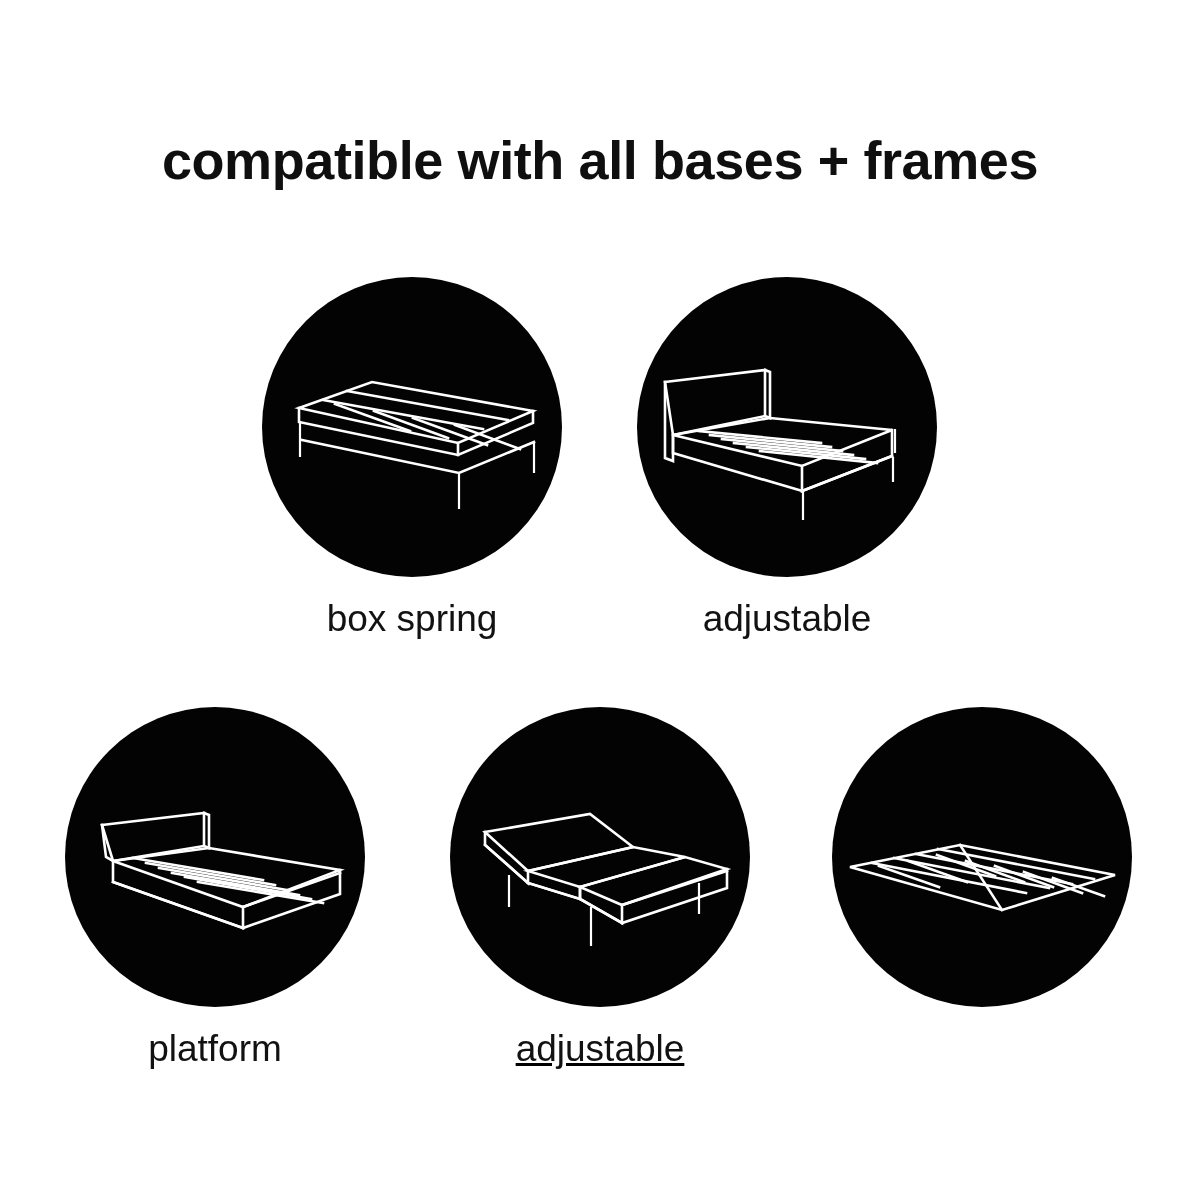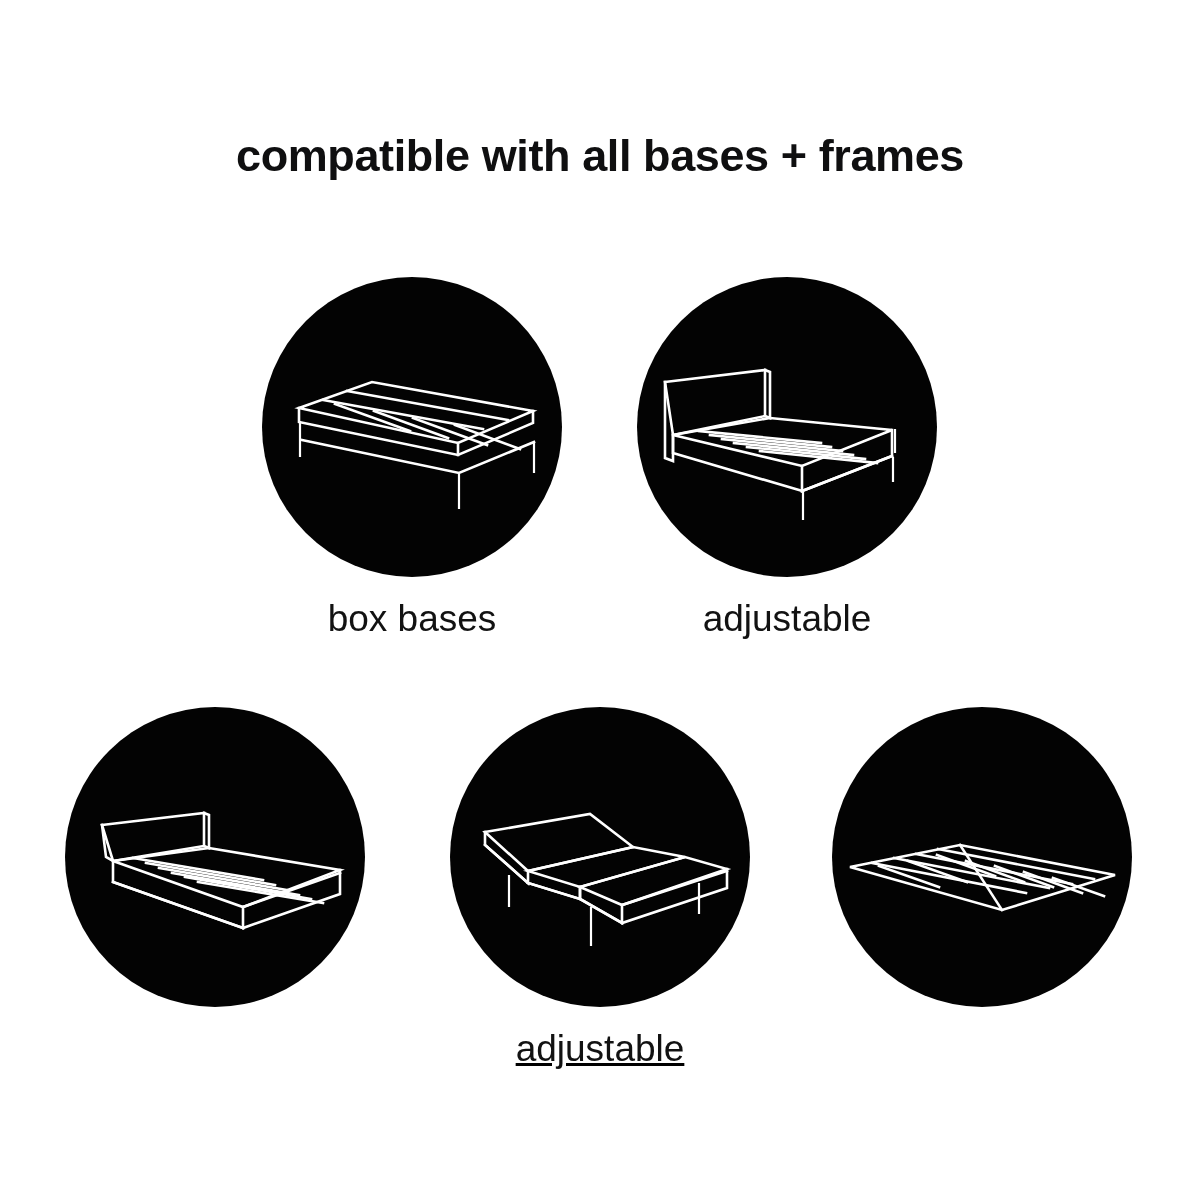--- a/index.html
+++ b/index.html
@@ -20,21 +20,21 @@
     inset: 0;
   }
 
   
   .page-title {
     position: absolute;
     left: 0;
     top: 132px;
     width: 1200px;
     text-align: center;
-    font-size: 45px;
+    font-size: 54px;
     font-weight: 700;
     letter-spacing: -0.4px;
     color: #0f0f10;
     line-height: 1.05;
     white-space: nowrap;
   }
 
   
   .item {
     position: absolute;
@@ -112,21 +112,21 @@
           <path d="M 196 166 L 196 178"></path>
 
           <path d="M 40 163 L 197 196 L 272 165"></path>
 
           <path class="ln-thin" d="M 38 146 L 38 180"></path>
           <path class="ln-thin" d="M 197 197 L 197 232"></path>
           <path class="ln-thin" d="M 272 166 L 272 196"></path>
         </g>
       </svg>
     </div>
-    <div class="item-label">box bases</div>
+    <div class="item-label">box spring</div>
   </div>
 
   <div class="item pos-traditional">
     <div class="badge">
       <svg viewBox="0 0 300 300" aria-hidden="true">
         <g class="ln">
 
           <path d="M 28 105 L 128 93 L 128 139 L 36 158 Z"></path>
           <path d="M 28 105 L 28 181 L 36 184 L 36 158"></path>
           <path d="M 128 93 L 133 95 L 133 141 L 128 139"></path>
@@ -173,20 +173,21 @@
           <path d="M 133 175 L 258 196"></path>
 
           <path d="M 48 154 L 48 175 L 178 221 L 178 200"></path>
           <path d="M 48 175 L 178 221"></path>
 
           <path d="M 178 221 L 275 187 L 275 163"></path>
           <path d="M 178 200 L 275 166"></path>
         </g>
       </svg>
     </div>
+    <div class="item-label">platform</div>
   </div>
 
   <div class="item pos-adjustable">
     <div class="badge">
       <svg viewBox="0 0 300 300" aria-hidden="true">
         <g class="ln">
 
           <path d="M 35 125 L 140 107 L 183 140 L 78 164 Z"></path>
 
           <path d="M 35 125 L 35 138 L 78 176 L 78 164"></path>

